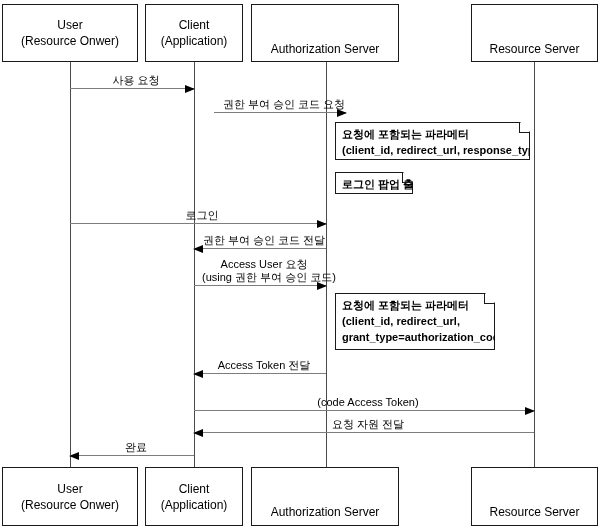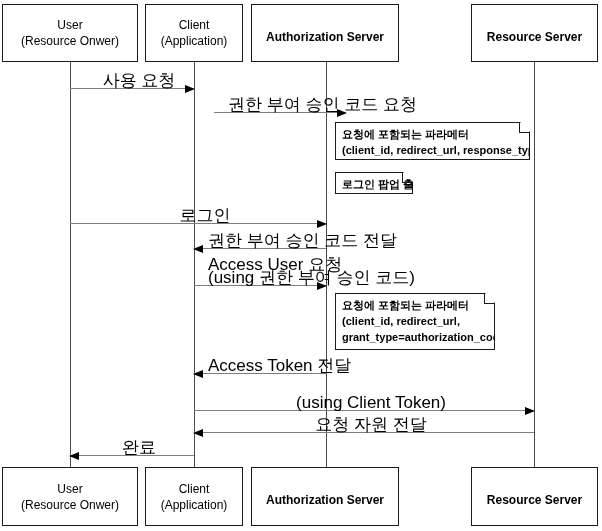--- a/index.html
+++ b/index.html
@@ -24,44 +24,43 @@
     display: flex;
     flex-direction: column;
     align-items: center;
     justify-content: center;
     text-align: center;
     font-size: 12px;
     line-height: 16px;
   }
   .participant.single {
     justify-content: flex-start;
-    padding-top: 24px;
-    font-weight: bold;
+    padding-top: 36px;
   }
   
   .lifeline {
     position: absolute;
     top: 62px;
     height: 405px;
     width: 1px;
     background: var(--lifeline, #4a4a4a);
   }
   
   .msg {
     position: absolute;
     height: 0;
     border-top: 1px solid var(--line, #7d7d7d);
   }
   .msg .labels {
     position: absolute;
-    left: 14px;
+    left: 8px;
     right: 0;
     bottom: 2px;
     text-align: center;
-    font-size: 17px;
+    font-size: 11px;
     line-height: 13px;
     white-space: nowrap;
   }
   .head {
     position: absolute;
     top: -4px;
     width: 0;
     height: 0;
     border-top: 4px solid transparent;
     border-bottom: 4px solid transparent;
@@ -155,21 +154,21 @@
 
   <div class="msg" style="left:194px; top:373px; width:132px;">
     <div class="labels">
         <div>Access Token 전달</div>
       </div>
     <span class="head left"></span>
   </div>
 
   <div class="msg" style="left:194px; top:410px; width:340px;">
     <div class="labels">
-      <div>(using Client Token)</div>
+      <div>(code Access Token)</div>
     </div>
     <span class="head right"></span>
   </div>
 
   <div class="msg" style="left:194px; top:432px; width:340px;">
     <div class="labels">
         <div>요청 자원 전달</div>
       </div>
     <span class="head left"></span>
   </div>

